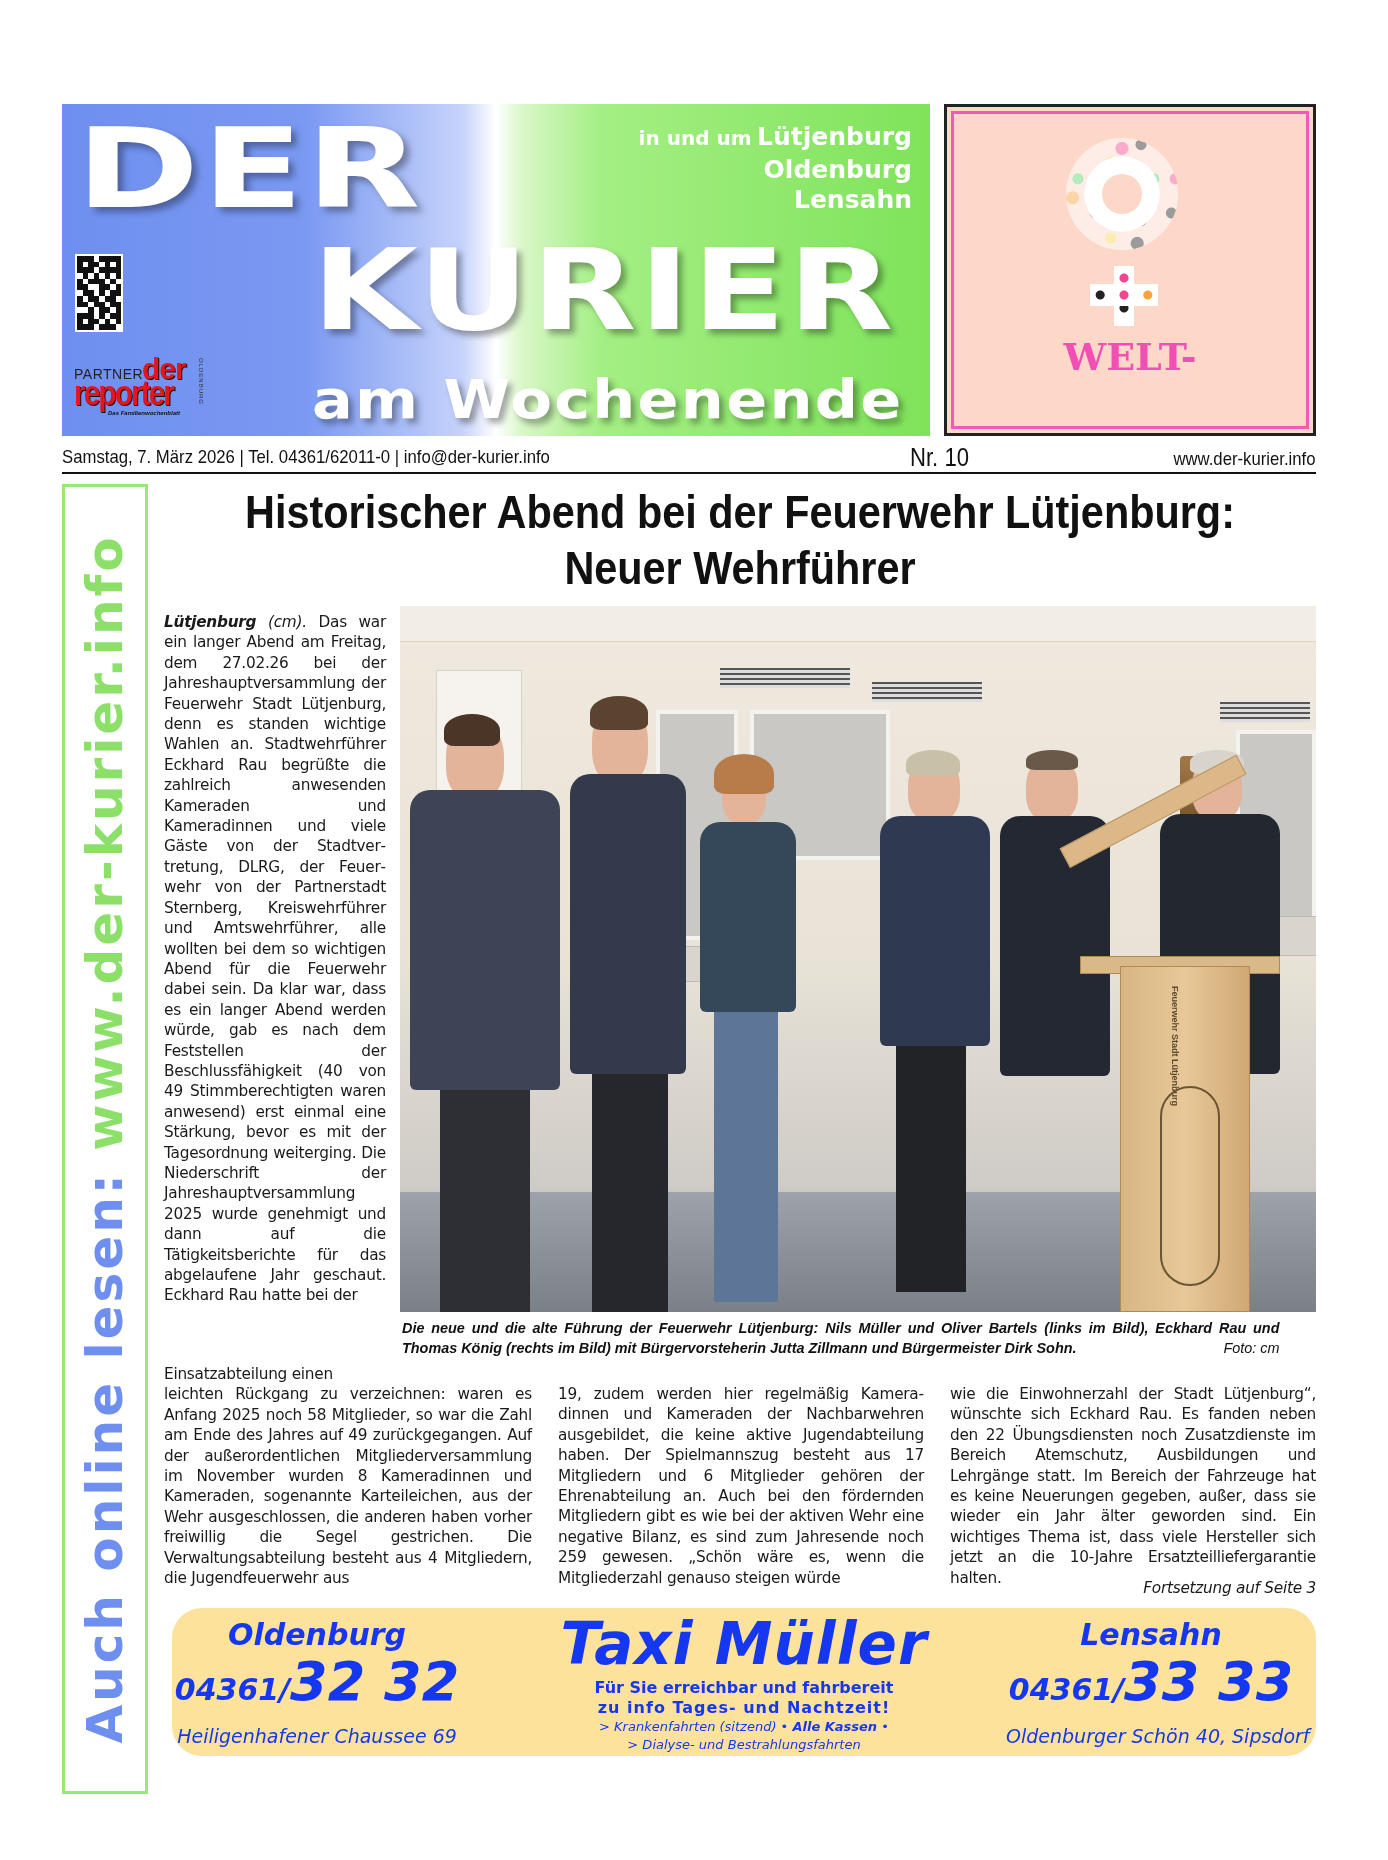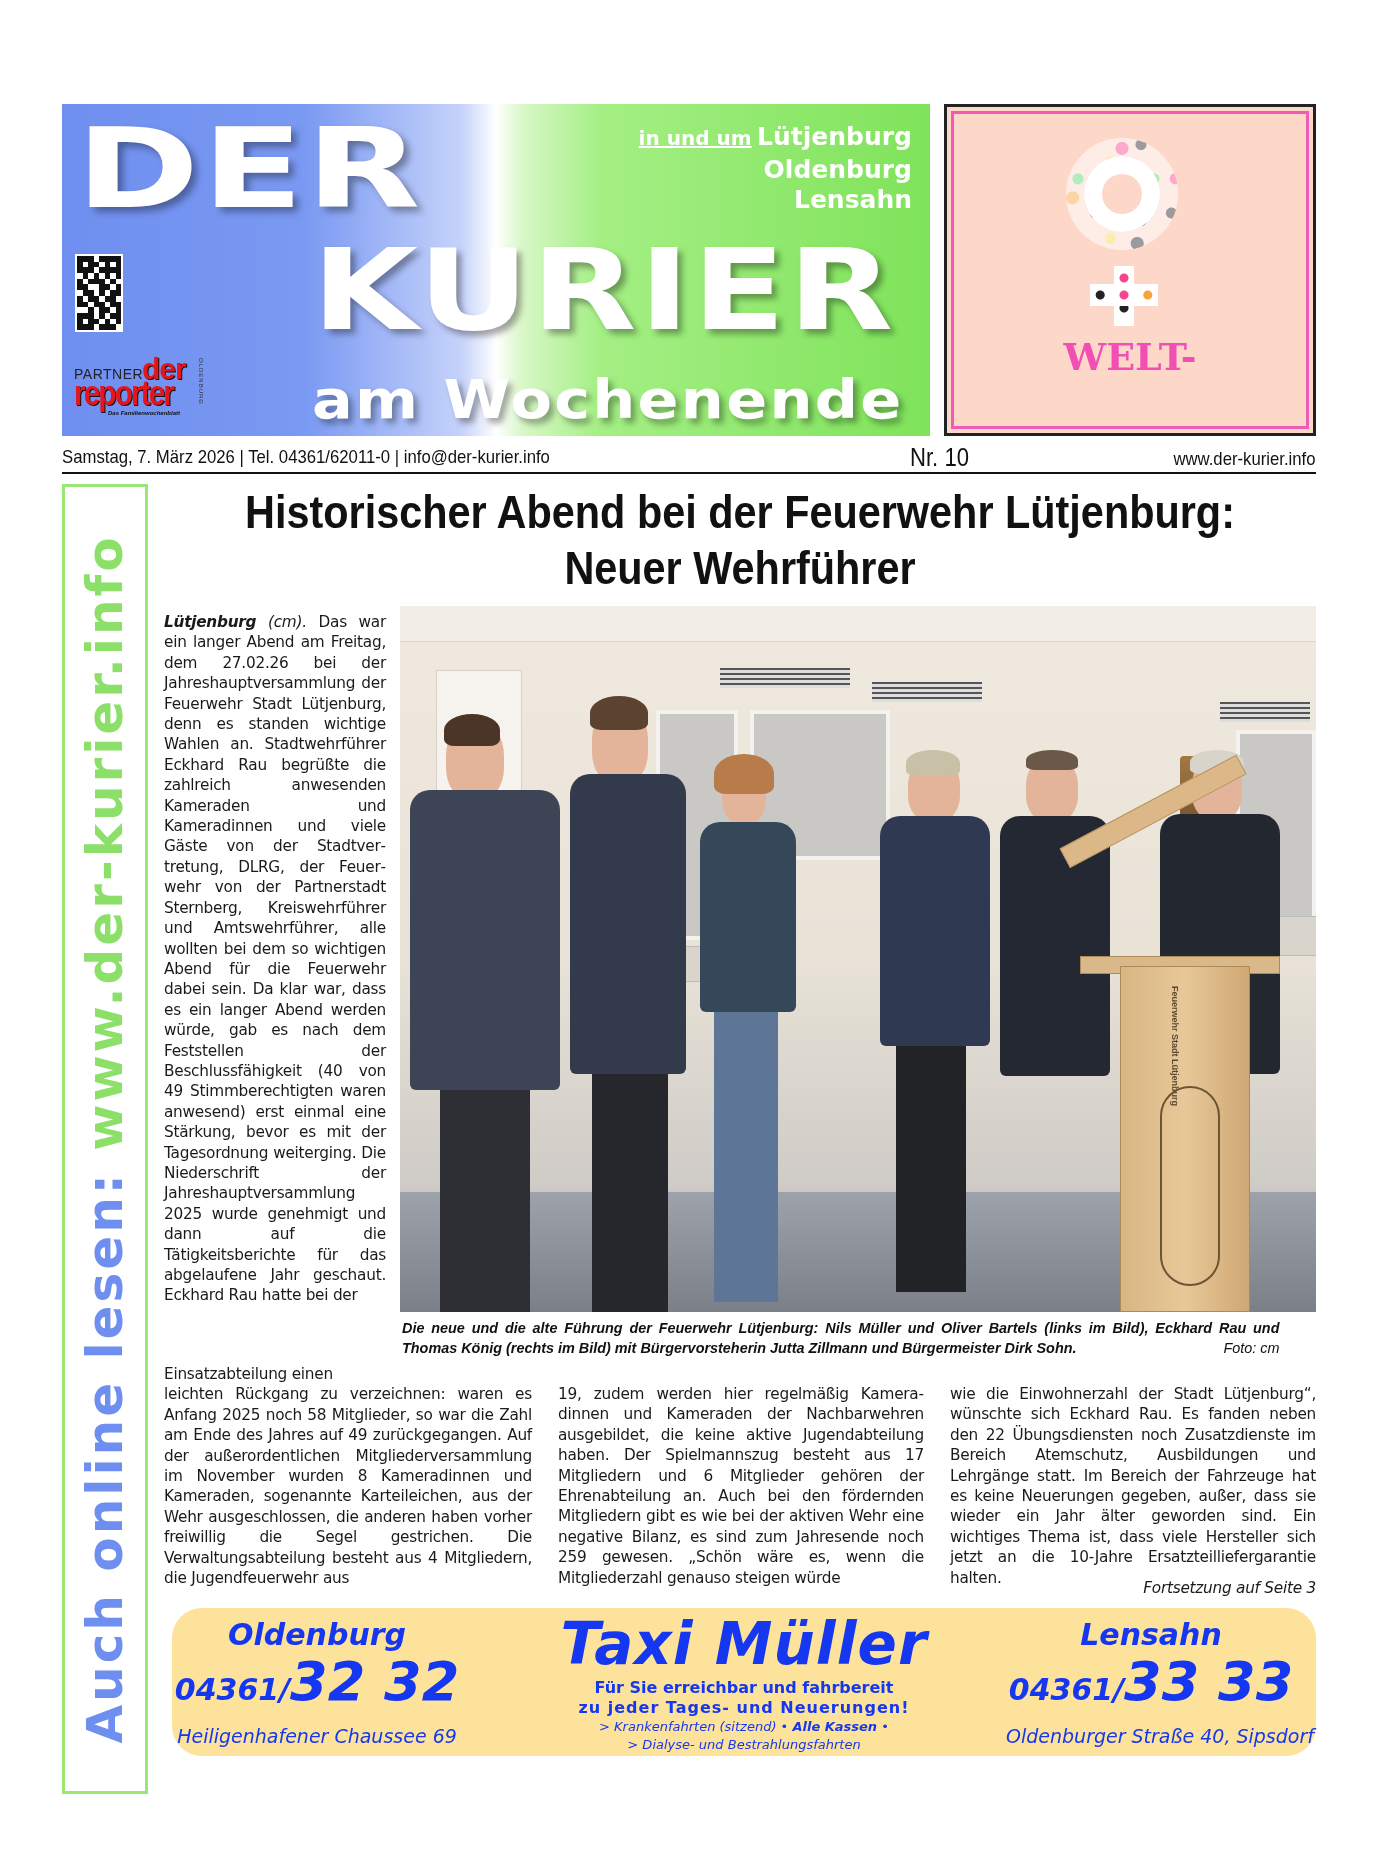--- a/index.html
+++ b/index.html
@@ -16,21 +16,21 @@
     position: absolute; color: #ffffff; font-family: "DejaVu Sans", sans-serif; font-weight: bold;
     text-shadow: 4px 5px 6px rgba(0,0,0,0.35); letter-spacing: 2px;
   }
   .mast-der { left: 14px; top: 10px; font-size: 110px; line-height: 110px; transform: scaleX(1.35); transform-origin: left top; }
   .mast-kurier { left: 250px; top: 130px; font-size: 112px; line-height: 112px; transform: scaleX(1.22); transform-origin: left top; }
   .mast-wochenende { left: 250px; top: 268px; font-size: 54px; line-height: 56px; transform: scaleX(1.12); transform-origin: left top; }
   .mast-regions {
     position: absolute; right: 18px; top: 18px; text-align: right; color: #ffffff;
     font-family: "DejaVu Sans", sans-serif; font-weight: bold; line-height: 30px;
   }
-  .mast-regions .small { font-size: 20px; text-decoration: underline; }
+  .mast-regions .small { font-size: 20px; }
   .mast-regions .big { font-size: 25px; }
   .qr {
     position: absolute; left: 13px; top: 150px; width: 48px; height: 78px; background: #fff;
     display: grid; grid-template-columns: repeat(8, 1fr); grid-template-rows: repeat(13, 1fr); gap: 0;
     border: 2px solid #fff;
   }
   .qr span { background: #111; }
   .qr span.w { background: #fff; }
   .partner { position: absolute; left: 12px; top: 254px; width: 132px; height: 58px; }
   .partner-label { position: absolute; left: 0; top: 8px; font-size: 14px; color: #222; letter-spacing: 0.5px; }
@@ -403,24 +403,24 @@
   <div class="ad-left">
     <div class="ad-city">Oldenburg</div>
     <div class="ad-phone">
       <span class="pre">04361/</span><span class="num">32 32</span>
     </div>
     <div class="ad-addr">Heiligenhafener Chaussee 69</div>
   </div>
   <div class="ad-center">
     <div class="ad-brand">Taxi Müller</div>
     <div class="ad-tag1">Für Sie erreichbar und fahrbereit</div>
-    <div class="ad-tag2">zu jeder Tages- und Neuerungen!</div>
+    <div class="ad-tag2">zu info Tages- und Nachtzeit!</div>
     <div class="ad-svc"><span>&gt; Krankenfahrten (sitzend) • </span><b>Alle Kassen</b><span> •</span></div>
     <div class="ad-svc">&gt; Dialyse- und Bestrahlungsfahrten</div>
   </div>
   <div class="ad-right">
     <div class="ad-city">Lensahn</div>
     <div class="ad-phone">
       <span class="pre">04361/</span><span class="num">33 33</span>
     </div>
-    <div class="ad-addr">Oldenburger Straße 40, Sipsdorf</div>
+    <div class="ad-addr">Oldenburger Schön 40, Sipsdorf</div>
   </div>
 </div>
 
 </body></html>

